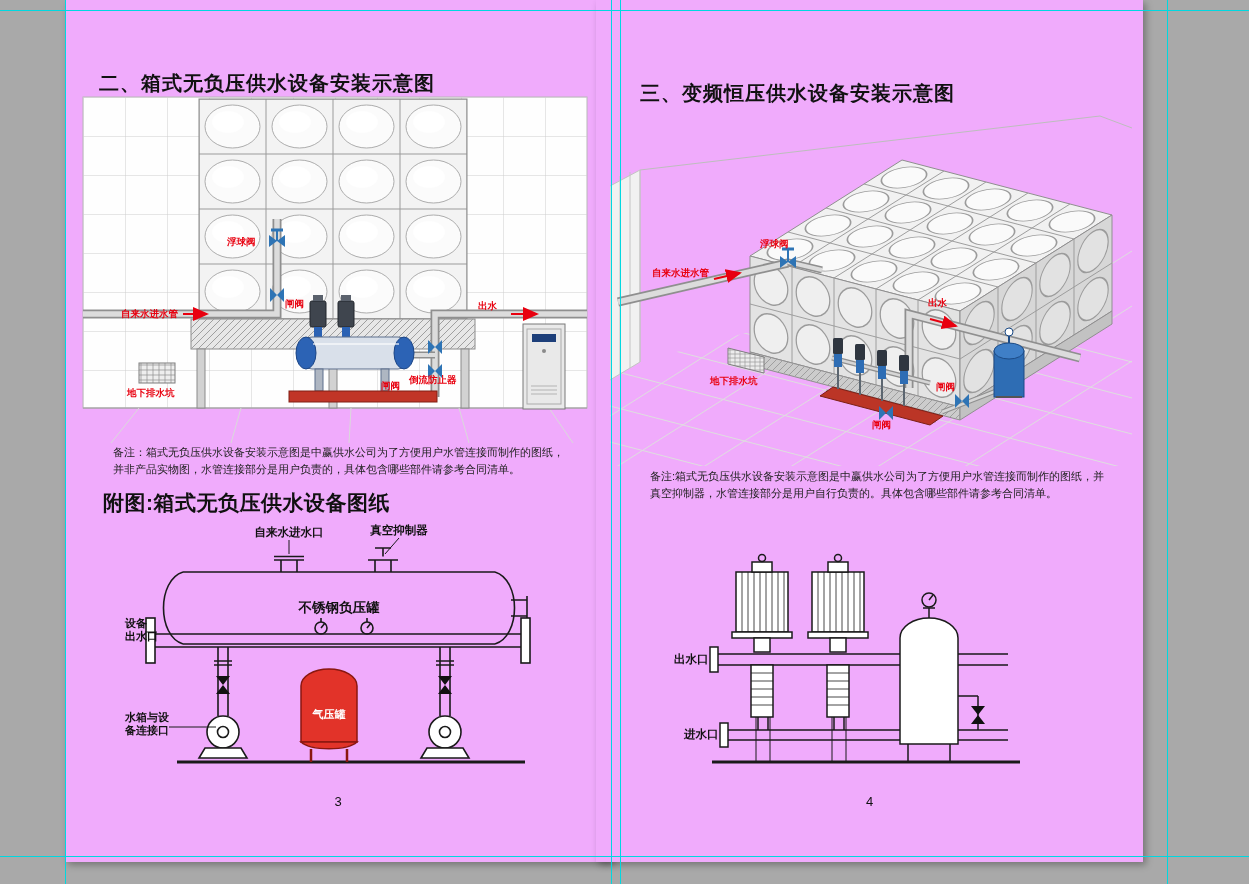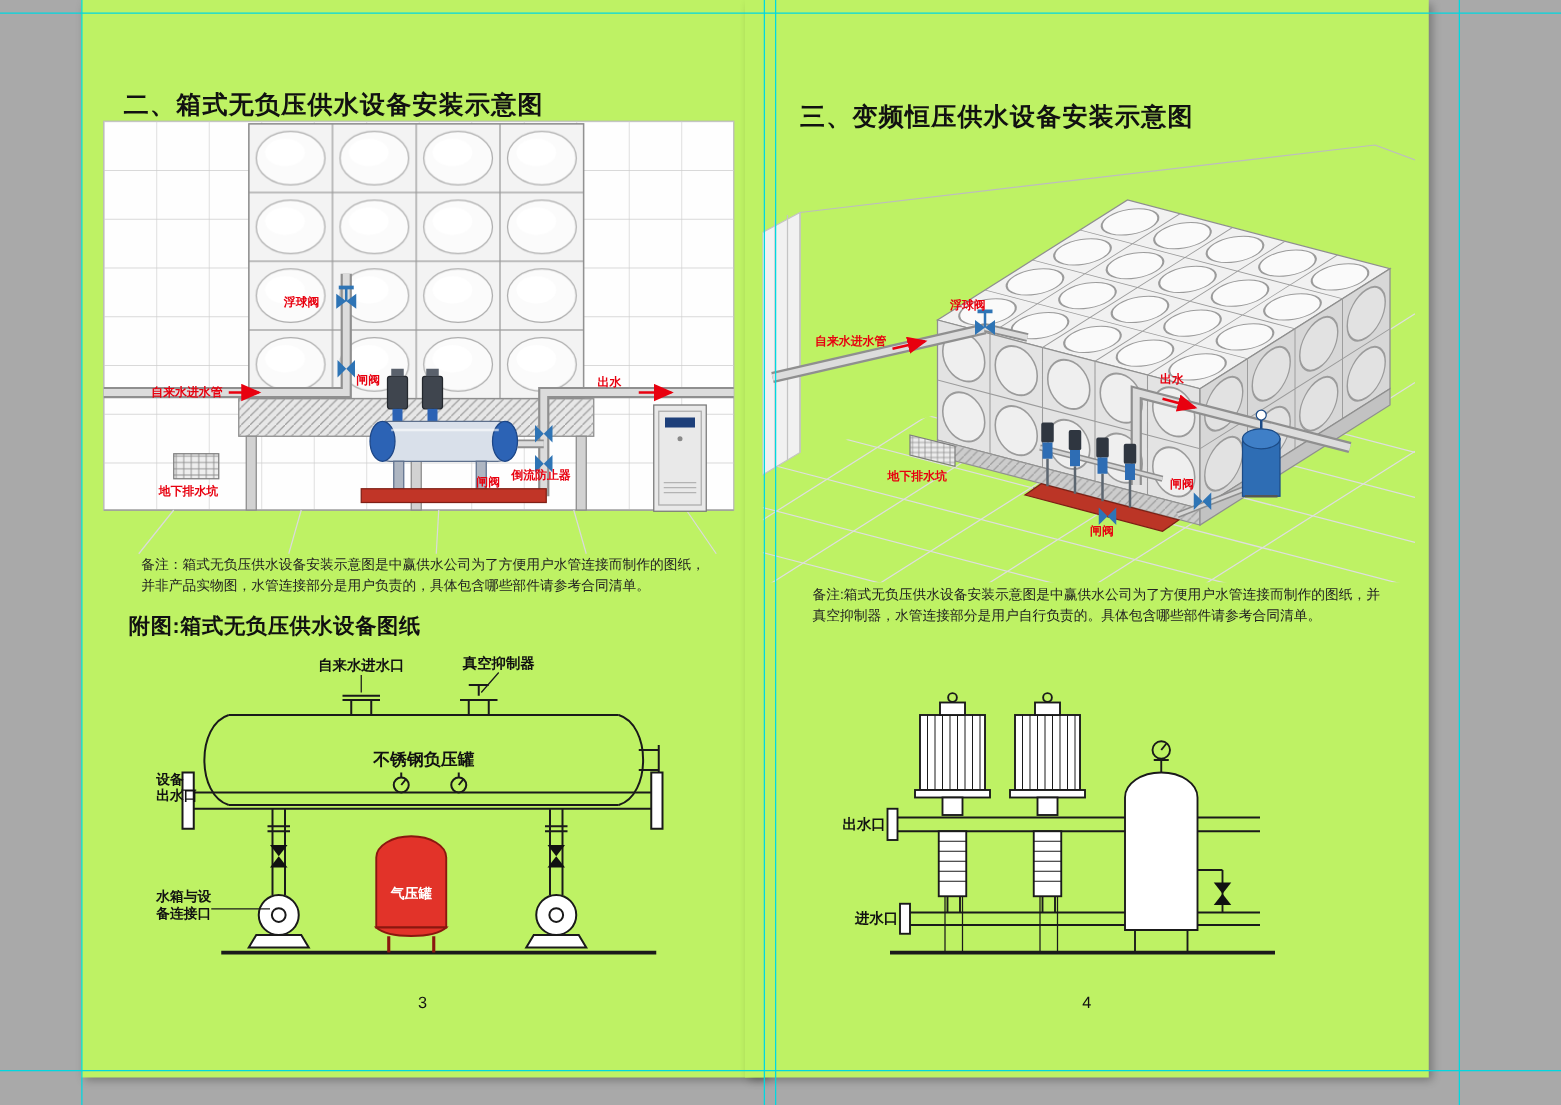--- a/index.html
+++ b/index.html
@@ -3,33 +3,33 @@
 <meta charset="utf-8">
 <style>
   html,body{margin:0;padding:0;}
   body{
     width:1249px;height:884px;overflow:hidden;position:relative;
     background:#a9a9a9;
     font-family:"Liberation Sans","DejaVu Sans",sans-serif;
     -webkit-font-smoothing:antialiased;
   }
   .page{
-    position:absolute;top:0;height:862px;background:#bef264;
+    position:absolute;top:0;height:862px;background:#f0abfc;
     box-shadow:3px 3px 7px rgba(0,0,0,0.30);
   }
   #page-left{left:65px;width:546px;}
   #page-right{left:596px;width:547px;}
   .guide-h{position:absolute;left:0;width:1249px;height:1px;background:#00d8e0;z-index:40;}
   .guide-v{position:absolute;top:0;height:884px;width:1px;background:#00d8e0;z-index:40;}
   .heading1{
     position:absolute;font-size:20px;font-weight:bold;color:#111;
     letter-spacing:1px;white-space:nowrap;
   }
   .heading2{
-    position:absolute;font-size:17px;font-weight:bold;color:#111;
+    position:absolute;font-size:21px;font-weight:bold;color:#111;
     letter-spacing:0.5px;white-space:nowrap;
   }
   .note{
     position:absolute;font-size:11px;line-height:17px;color:#222;white-space:nowrap;
   }
   .pagenum{
     position:absolute;left:0;width:100%;top:794px;text-align:center;
     font-size:13px;color:#111;
   }
   .diagram-svg{position:absolute;}

